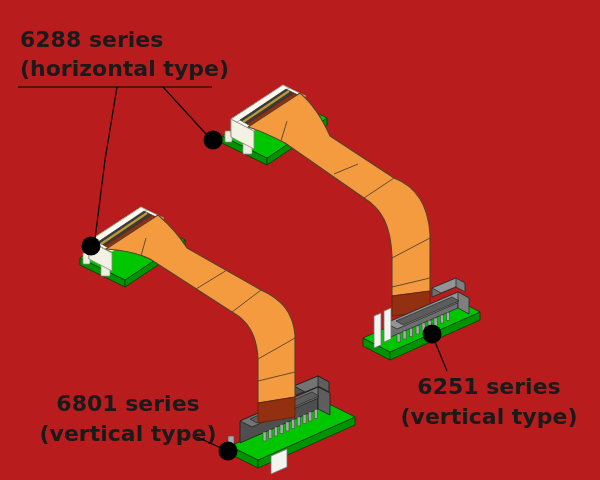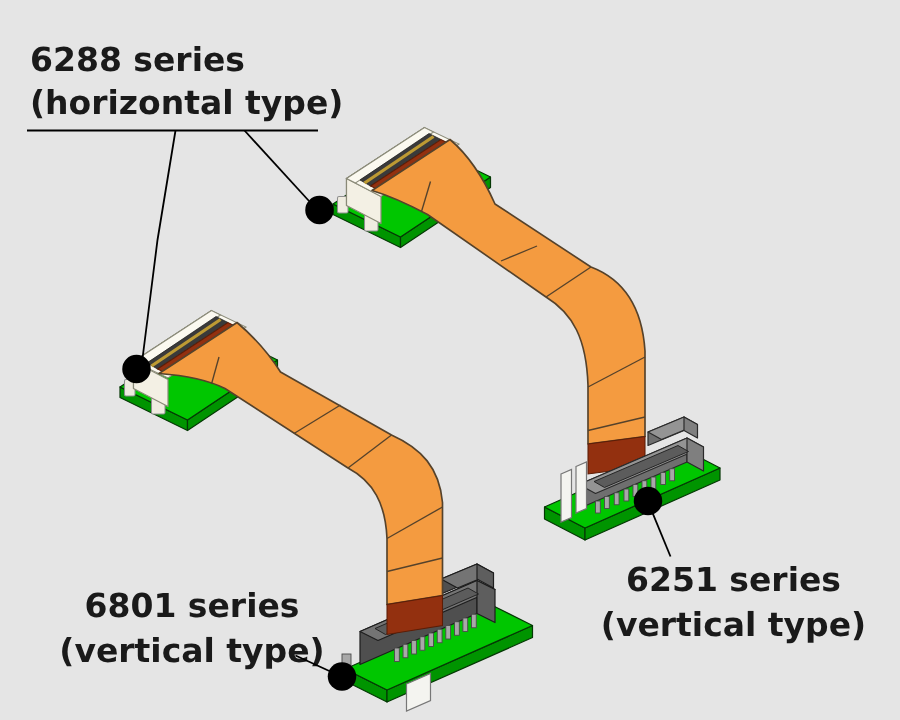--- a/index.html
+++ b/index.html
@@ -1,16 +1,16 @@
 <!DOCTYPE html>
 <html style="--cable: #F49B40; --cable_edge: #55422B; --pcb_top: #00C600; --pcb_side: #009400; --pcb_edge: #053805; --conn_white: #F3F0E4; --conn_white_lt: #FBF9F0; --conn_outline: #8A8A78; --slot: #3A3A3A; --gold: #BD9A33; --stiffener: #93300F; --stiff_edge: #5C1D06; --body_dark: #4F4F4F; --body_dark_top: #747474; --body_dark_end: #5E5E5E; --body_light: #6F6F6F; --body_light_top: #949494; --body_light_end: #7F7F7F; --pin: #A8A8A8; --pin_edge: #4A4A4A; --text: #1A1A1A; --line: #000000;"><head>
 <meta charset="utf-8">
 <style>
   html,body{margin:0;padding:0;background:#fff;}
-  .stage{position:relative;width:600px;height:480px;background:#e5e5e5;overflow:hidden;}
+  .stage{position:relative;width:600px;height:480px;background:#b91c1c;overflow:hidden;}
   svg{display:block;}
   .f-pcb{fill:var(--pcb_top);stroke:var(--pcb_edge);stroke-width:.8;stroke-linejoin:round}
   .f-pcbside{fill:var(--pcb_side);stroke:var(--pcb_edge);stroke-width:.8;stroke-linejoin:round}
   .f-cw{fill:var(--conn_white);stroke:var(--conn_outline);stroke-width:.8;stroke-linejoin:round}
   .f-cwl{fill:var(--conn_white_lt);stroke:var(--conn_outline);stroke-width:.7}
   .f-slot{fill:var(--slot);stroke:#222;stroke-width:.5}
   .f-stiff{fill:var(--stiffener);stroke:var(--stiff_edge);stroke-width:.7}
   .f-cable{fill:var(--cable);stroke:var(--cable_edge);stroke-width:1.1;stroke-linejoin:round}
   .crease{fill:none;stroke:var(--cable_edge);stroke-width:.9}
   .f-bd{fill:var(--body_dark);stroke:#1d1d1d;stroke-width:.8;stroke-linejoin:round}

